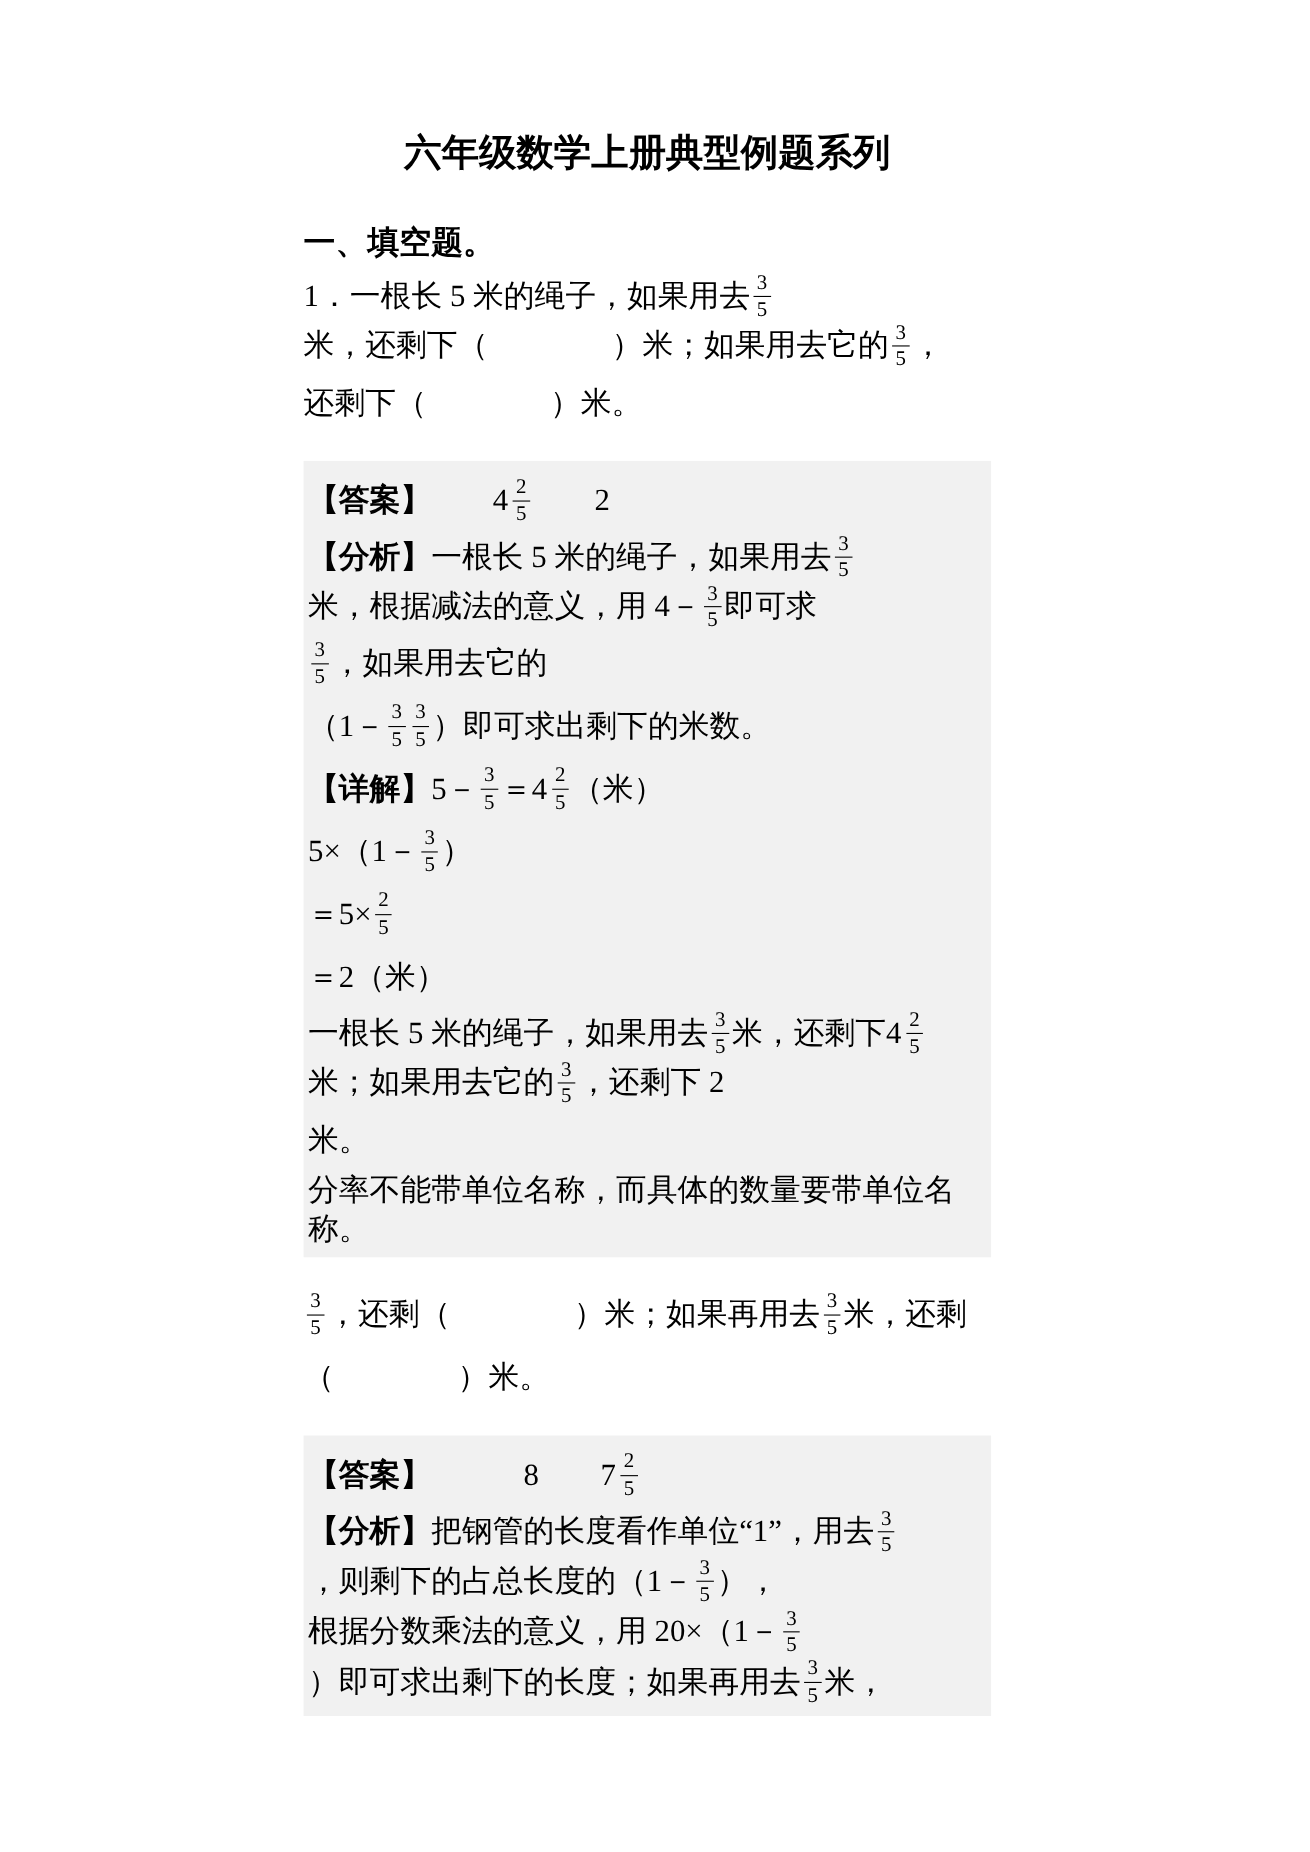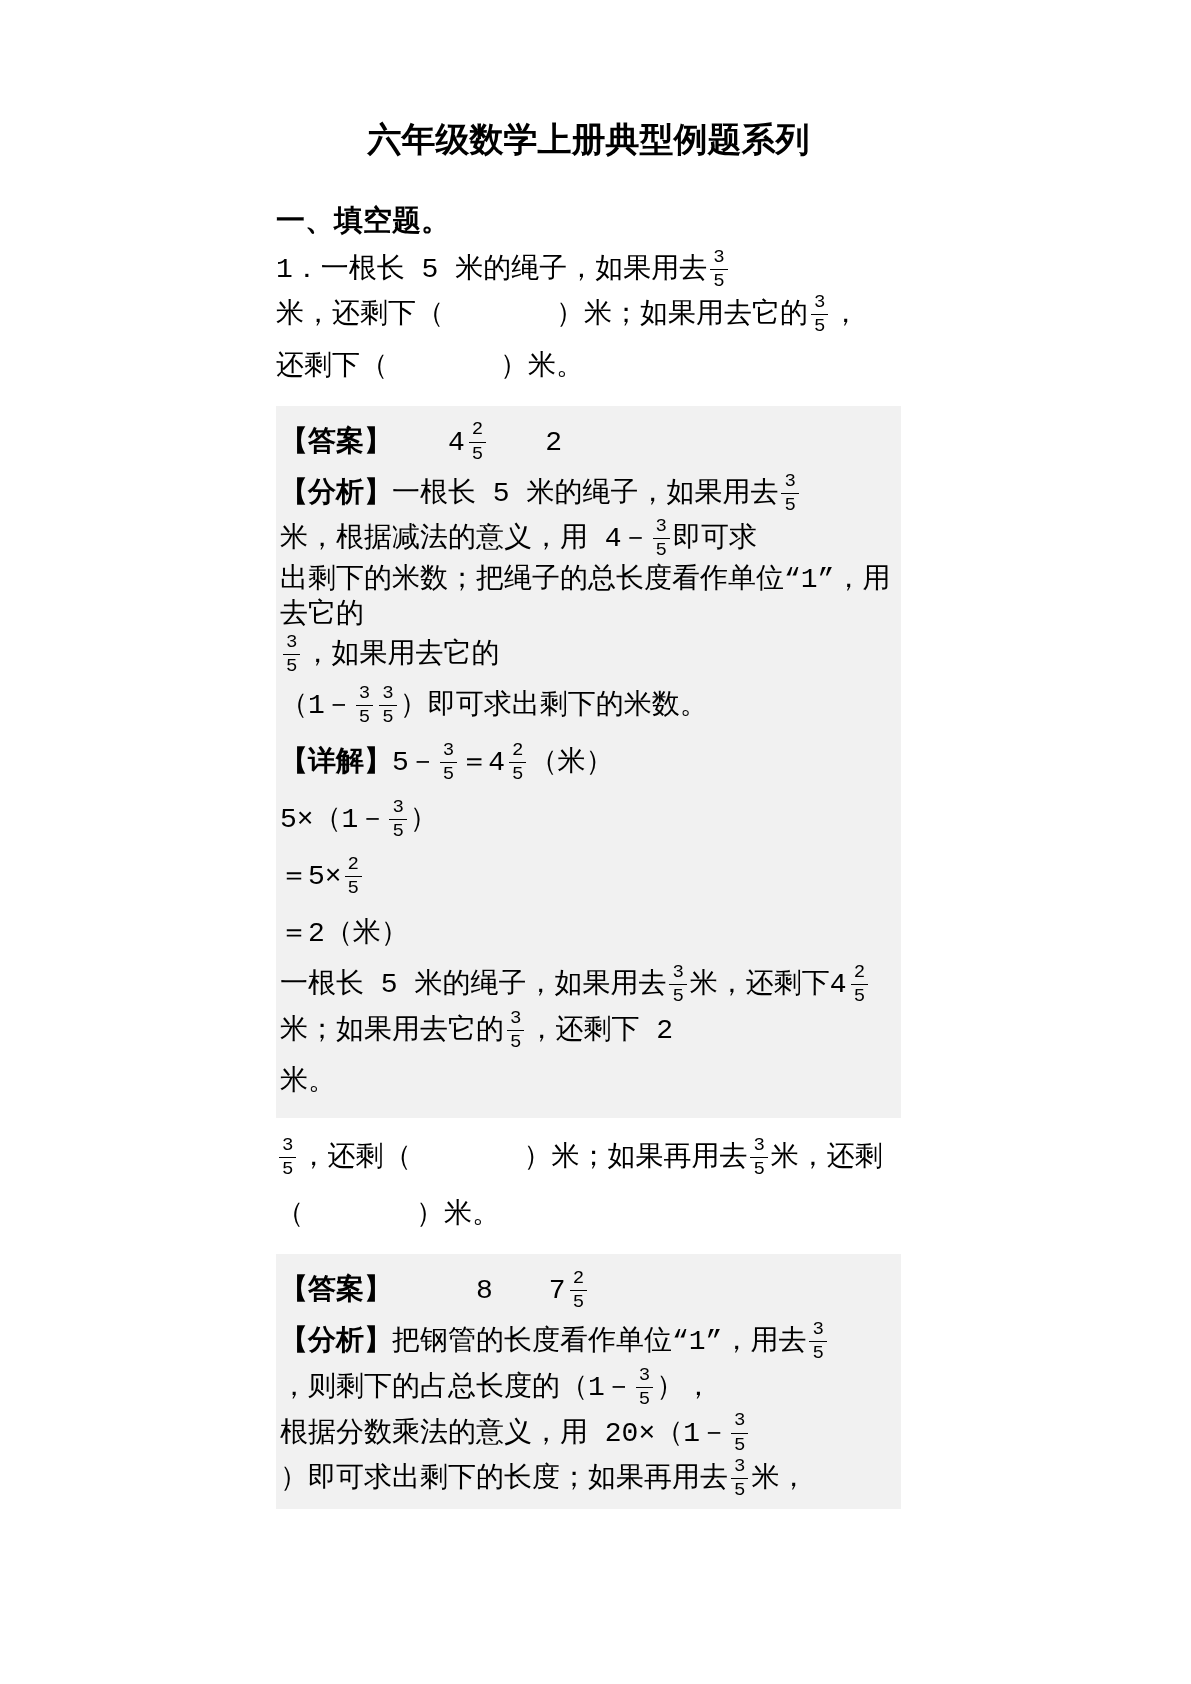--- a/index.html
+++ b/index.html
@@ -21,26 +21,26 @@
   }
   .subtitle{
     font-family:"Liberation Sans","DejaVu Sans",sans-serif;
     font-weight:bold;font-size:35px;line-height:1.25;
     text-align:center;margin:24px 0 0;
   }
   .section-heading{
     font-family:"Liberation Sans","DejaVu Sans",sans-serif;
     font-weight:bold;font-size:29px;margin:40px 0 6px;
   }
-  .block{box-sizing:border-box;font-family:Liberation Mono, monospace;}
+  .block{box-sizing:border-box;}
   .block.question{margin:2px 0;}
   .block.answer{
     background:var(--answer-bg,#f1f1f1);
     padding:8px 0 8px 4px;
-    margin:11px 0;
+    margin:24px 0;
   }
   .line{
     display:flex;align-items:center;flex-wrap:wrap;
     min-height:57px;font-size:28px;line-height:1.25;
     white-space:pre-wrap;
   }
   .run{white-space:pre-wrap;}
   .run.bold{font-weight:bold;}
   .frac{
     display:inline-flex;flex-direction:column;align-items:center;
@@ -60,28 +60,29 @@
   <h1 class="title">六年级数学上册典型例题系列</h1>
   <div class="section-heading">一、填空题。</div>
   <div id="content-blocks">
       <div class="block question">
         <div class="line"><span class="run">1．一根长 5 米的绳子，如果用去</span><span class="frac"><span class="fn">3</span><span class="fd">5</span></span><span class="run">米，还剩下（　　　　）米；如果用去它的</span><span class="frac"><span class="fn">3</span><span class="fd">5</span></span><span class="run">，</span></div>
         <div class="line"><span class="run">还剩下（　　　　）米。</span></div>
       </div>
       <div class="block answer">
         <div class="line"><span class="run bold">【答案】</span><span class="run">　　</span><span class="mixed"><span class="whole">4</span><span class="frac"><span class="fn">2</span><span class="fd">5</span></span></span><span class="run">　　2</span></div>
         <div class="line"><span class="run bold">【分析】</span><span class="run">一根长 5 米的绳子，如果用去</span><span class="frac"><span class="fn">3</span><span class="fd">5</span></span><span class="run">米，根据减法的意义，用 4－</span><span class="frac"><span class="fn">3</span><span class="fd">5</span></span><span class="run">即可求</span></div>
-        <div class="line"><span class="run">出剩下的米数；把绳子的总长度看作单位“1”，用去它的</span><span class="frac"><span class="fn">3</span><span class="fd">5</span></span><span class="run">，如果用去它的</span></div>
+        <div class="line"><span class="frac"><span class="fn">3</span><span class="fd">5</span></span><span class="run">，如果用去它的</span></div>
         <div class="line"><span class="run">（1－</span><span class="frac"><span class="fn">3</span><span class="fd">5</span></span><span class="frac"><span class="fn">3</span><span class="fd">5</span></span><span class="run">）即可求出剩下的米数。</span></div>
         <div class="line"><span class="run bold">【详解】</span><span class="run">5－</span><span class="frac"><span class="fn">3</span><span class="fd">5</span></span><span class="run">＝</span><span class="mixed"><span class="whole">4</span><span class="frac"><span class="fn">2</span><span class="fd">5</span></span></span><span class="run">（米）</span></div>
         <div class="line"><span class="run">5×（1－</span><span class="frac"><span class="fn">3</span><span class="fd">5</span></span><span class="run">）</span></div>
         <div class="line"><span class="run">＝5×</span><span class="frac"><span class="fn">2</span><span class="fd">5</span></span></div>
         <div class="line"><span class="run">＝2（米）</span></div>
         <div class="line"><span class="run">一根长 5 米的绳子，如果用去</span><span class="frac"><span class="fn">3</span><span class="fd">5</span></span><span class="run">米，还剩下</span><span class="mixed"><span class="whole">4</span><span class="frac"><span class="fn">2</span><span class="fd">5</span></span></span><span class="run">米；如果用去它的</span><span class="frac"><span class="fn">3</span><span class="fd">5</span></span><span class="run">，还剩下 2</span></div>
         <div class="line"><span class="run">米。</span></div>
+        <div class="line"><span class="run">分率不能带单位名称，而具体的数量要带单位名称。</span></div>
       </div>
       <div class="block question">
         <div class="line"><span class="frac"><span class="fn">3</span><span class="fd">5</span></span><span class="run">，还剩（　　　　）米；如果再用去</span><span class="frac"><span class="fn">3</span><span class="fd">5</span></span><span class="run">米，还剩</span></div>
         <div class="line"><span class="run">（　　　　）米。</span></div>
       </div>
       <div class="block answer">
         <div class="line"><span class="run bold">【答案】</span><span class="run">　　　8　　</span><span class="mixed"><span class="whole">7</span><span class="frac"><span class="fn">2</span><span class="fd">5</span></span></span></div>
         <div class="line"><span class="run bold">【分析】</span><span class="run">把钢管的长度看作单位“1”，用去</span><span class="frac"><span class="fn">3</span><span class="fd">5</span></span><span class="run">，则剩下的占总长度的（1－</span><span class="frac"><span class="fn">3</span><span class="fd">5</span></span><span class="run">），</span></div>
         <div class="line"><span class="run">根据分数乘法的意义，用 20×（1－</span><span class="frac"><span class="fn">3</span><span class="fd">5</span></span><span class="run">）即可求出剩下的长度；如果再用去</span><span class="frac"><span class="fn">3</span><span class="fd">5</span></span><span class="run">米，</span></div>
       </div>

